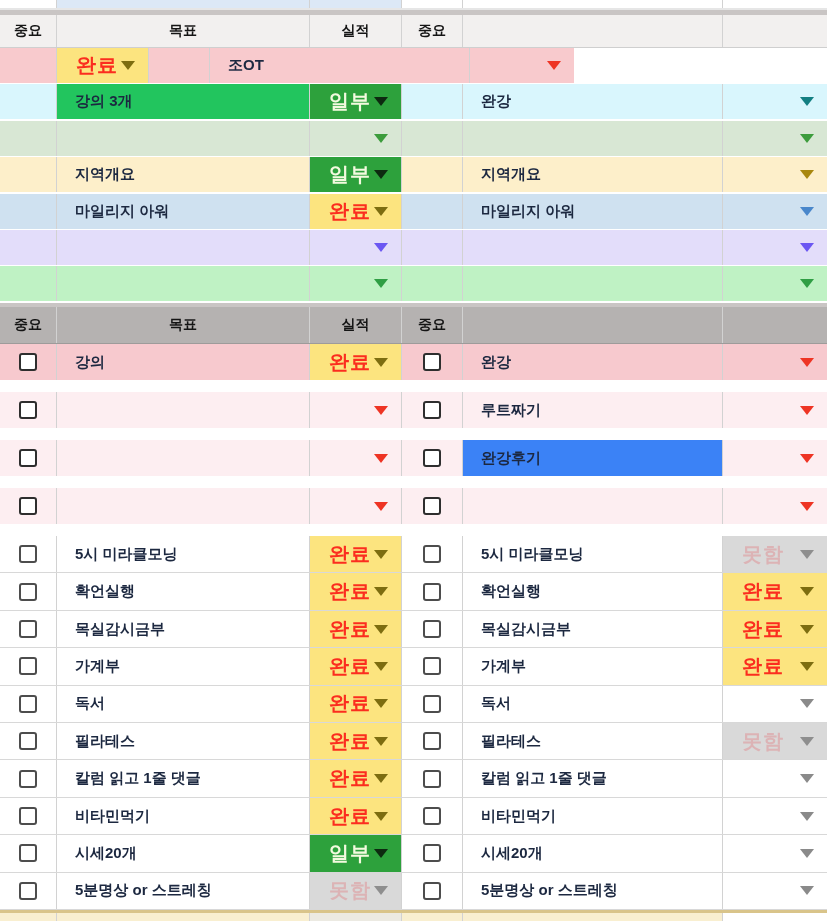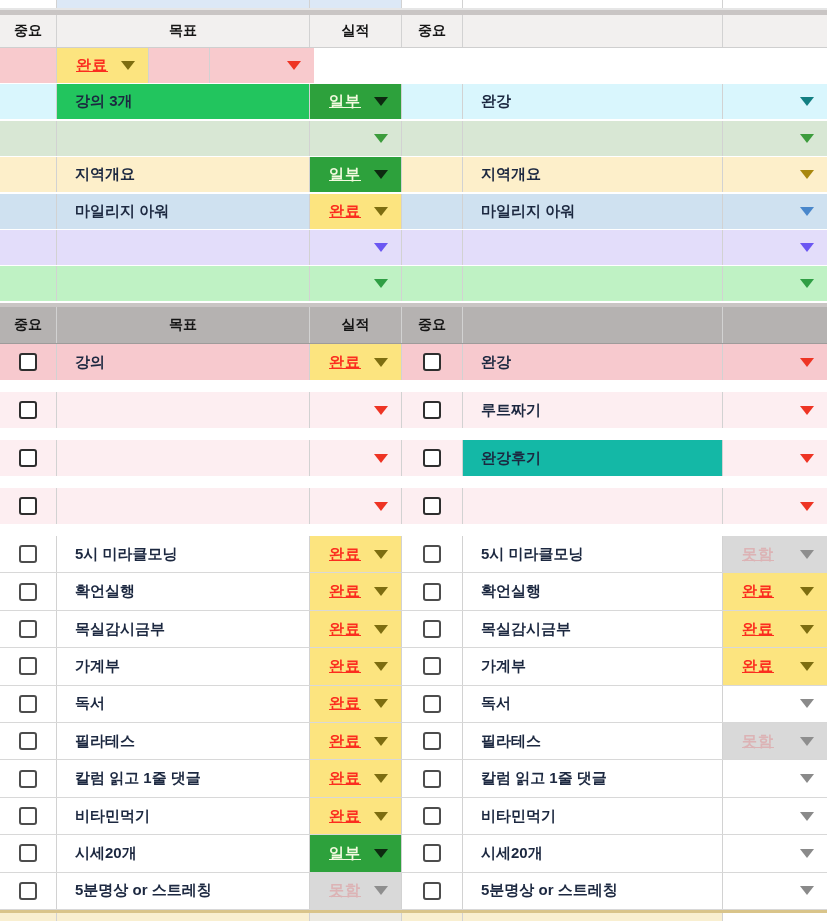--- a/index.html
+++ b/index.html
@@ -26,21 +26,21 @@
   .hdr2{height:36px;background:#b5b2b1;border-bottom:1px solid #9e9b9a;}
   .hdr .cell,.hdr2 .cell{justify-content:center;font-weight:700;font-size:14px;color:#141414;}
   
   .s1row{height:35px;margin-bottom:1.4px;}
   .s2row{height:36px;margin-bottom:12px;}
   .dayrow{height:36.4px;border-bottom:1px solid #d8d8d8;}
   .goal-cell{padding-left:18px;font-weight:700;font-size:15px;color:#1c2840;}
   .imp-cell{justify-content:center;}
   .status-cell{justify-content:space-between;padding:0 13px 0 19px;}
   .arrow-only{justify-content:flex-end;padding-right:13px;}
-  .chip-label{font-weight:700;font-size:15px;letter-spacing:1px;text-decoration:underline;}
+  .chip-label{font-weight:700;font-size:20px;letter-spacing:1px;}
   .tri{width:0;height:0;border-left:7px solid transparent;border-right:7px solid transparent;border-top:9px solid #888;flex:0 0 auto;}
   .checkbox{width:18px;height:18px;border:2.5px solid #2e2e2e;border-radius:3px;background:#fff;box-sizing:border-box;}
   .checkbox.light{border-color:#4d4d4d;border-width:2px;}
 </style>
 </head>
 <body>
 
 <div class="sheet">
 
   <div class="row partial-top">
@@ -65,20 +65,21 @@
   </div>
 
   <div id="section1-body">
       <div class="row s1row">
         <div class="cell c0 imp-cell" style="background: rgb(248, 202, 205);"></div>
         <div class="cell c2 status-cell" style="background: rgb(252, 228, 127);">
           <span class="chip-label" style="color: rgb(251, 45, 31);">완료</span>
           <span class="tri" style="border-top-color: rgb(125, 109, 16);"></span>
         </div>
         <div class="cell c3 imp-cell" style="background: rgb(248, 202, 205);"></div>
+        <div class="cell c4 goal-cell" style="background: rgb(248, 202, 205);">조OT</div>
         <div class="cell c5 status-cell arrow-only" style="background: rgb(248, 202, 205); border-right: none;">
           <span class="tri" style="border-top-color: rgb(238, 52, 36);"></span>
         </div>
       </div>
       <div class="row s1row">
         <div class="cell c0 imp-cell" style="background: rgb(217, 246, 253);"></div>
         <div class="cell c1 goal-cell" style="background: #22c55e;">강의 3개</div>
         <div class="cell c2 status-cell" style="background: rgb(45, 161, 60);">
           <span class="chip-label" style="color: rgb(243, 250, 223);">일부</span>
           <span class="tri" style="border-top-color: rgb(13, 42, 16);"></span>
@@ -202,21 +203,21 @@
         <div class="cell c0 imp-cell" style="background: rgb(253, 238, 241);">
           <span class="checkbox"></span>
         </div>
         <div class="cell c1 goal-cell" style="background: rgb(253, 238, 241);"></div>
         <div class="cell c2 status-cell arrow-only" style="background: rgb(253, 238, 241);">
           <span class="tri" style="border-top-color: rgb(238, 52, 36);"></span>
         </div>
         <div class="cell c3 imp-cell" style="background: rgb(253, 238, 241);">
           <span class="checkbox"></span>
         </div>
-        <div class="cell c4 goal-cell" style="background: #14b8a6;">완강후기</div>
+        <div class="cell c4 goal-cell" style="background: #3b82f6;">완강후기</div>
         <div class="cell c5 status-cell arrow-only" style="background: rgb(253, 238, 241); border-right: none;">
           <span class="tri" style="border-top-color: rgb(238, 52, 36);"></span>
         </div>
       </div>
       <div class="row s2row">
         <div class="cell c0 imp-cell" style="background: rgb(253, 238, 241);">
           <span class="checkbox"></span>
         </div>
         <div class="cell c1 goal-cell" style="background: rgb(253, 238, 241);"></div>
         <div class="cell c2 status-cell arrow-only" style="background: rgb(253, 238, 241);">

